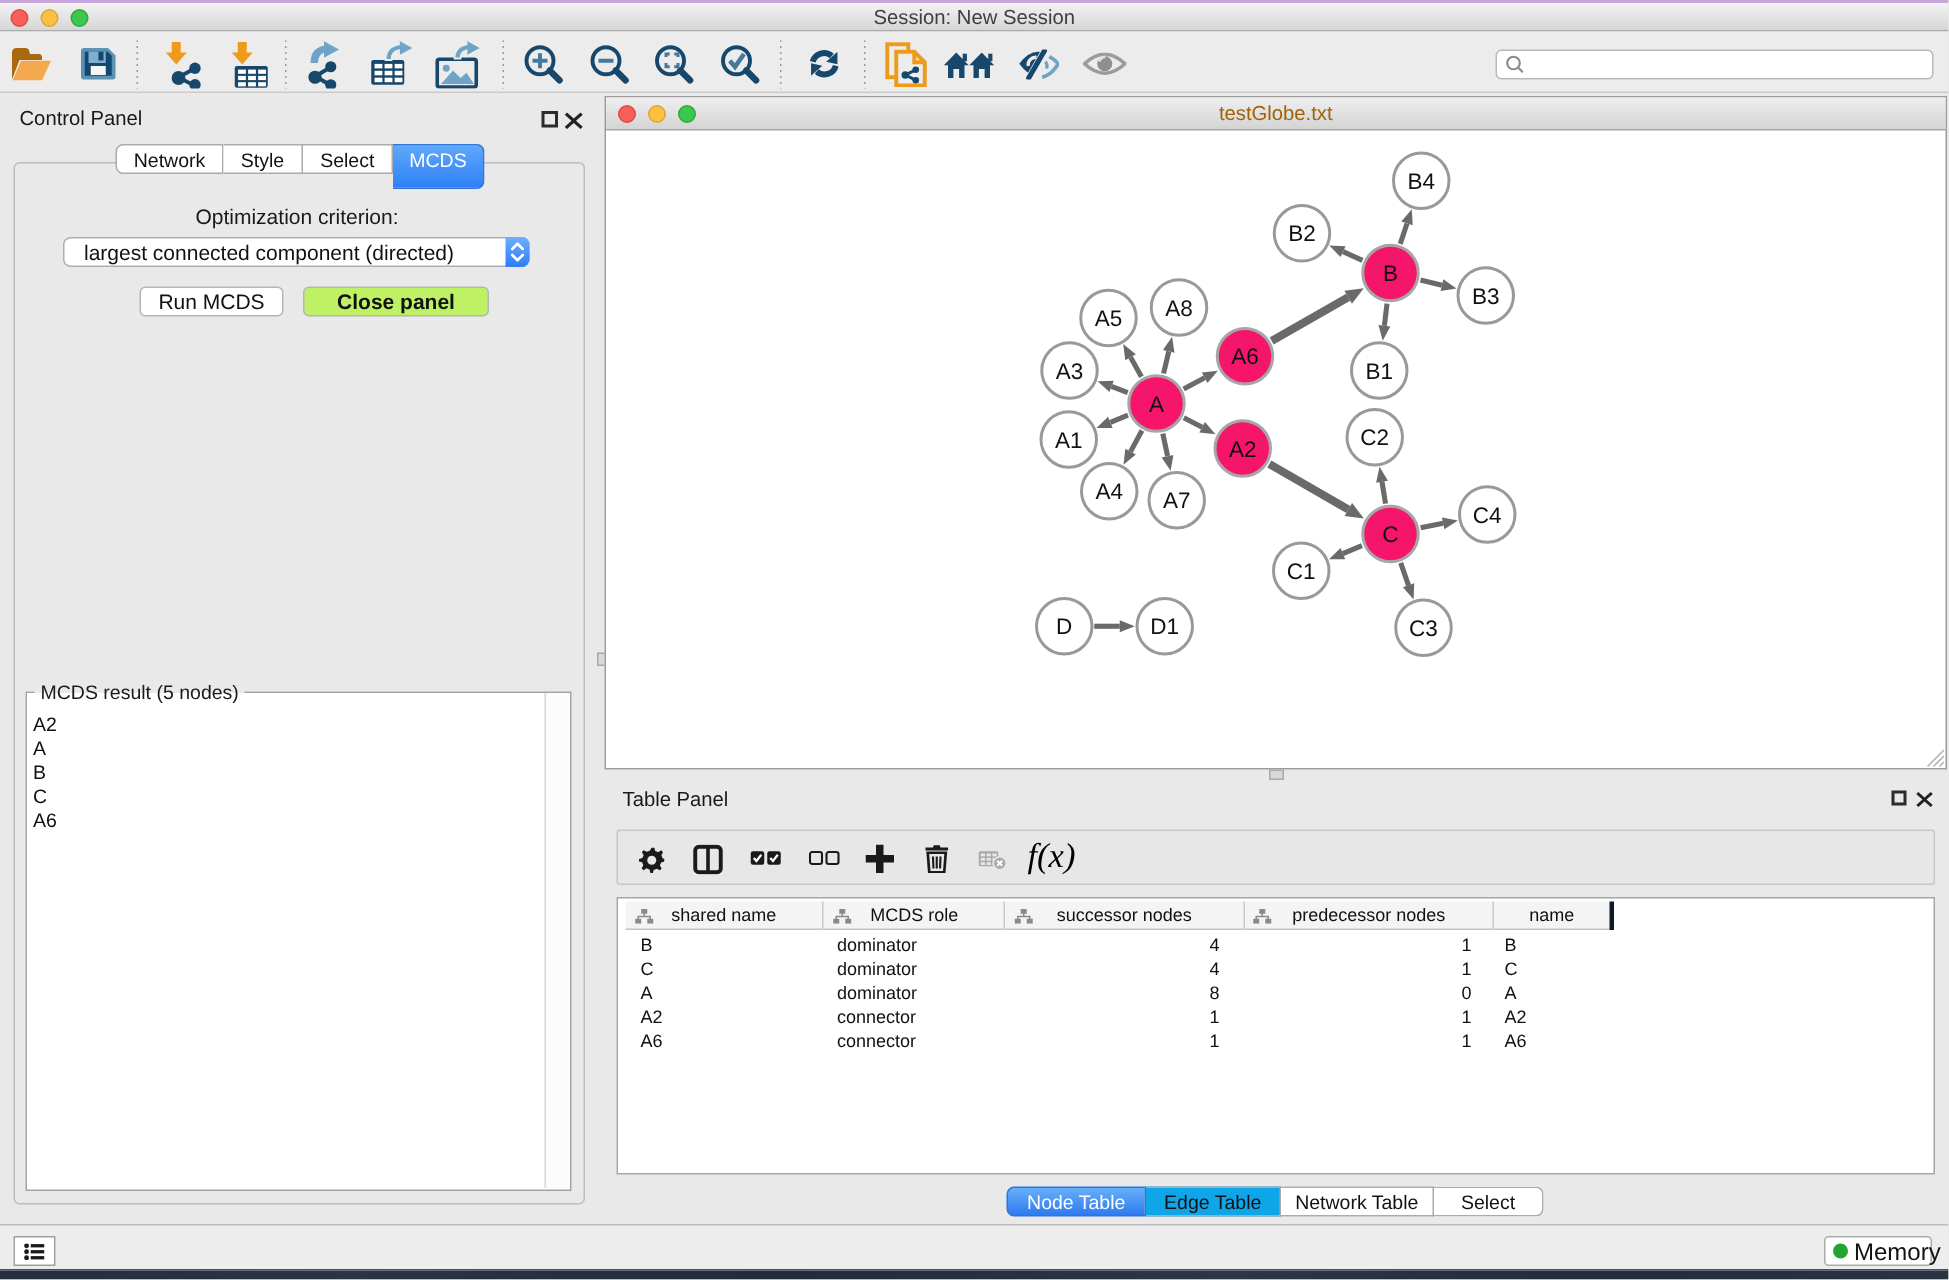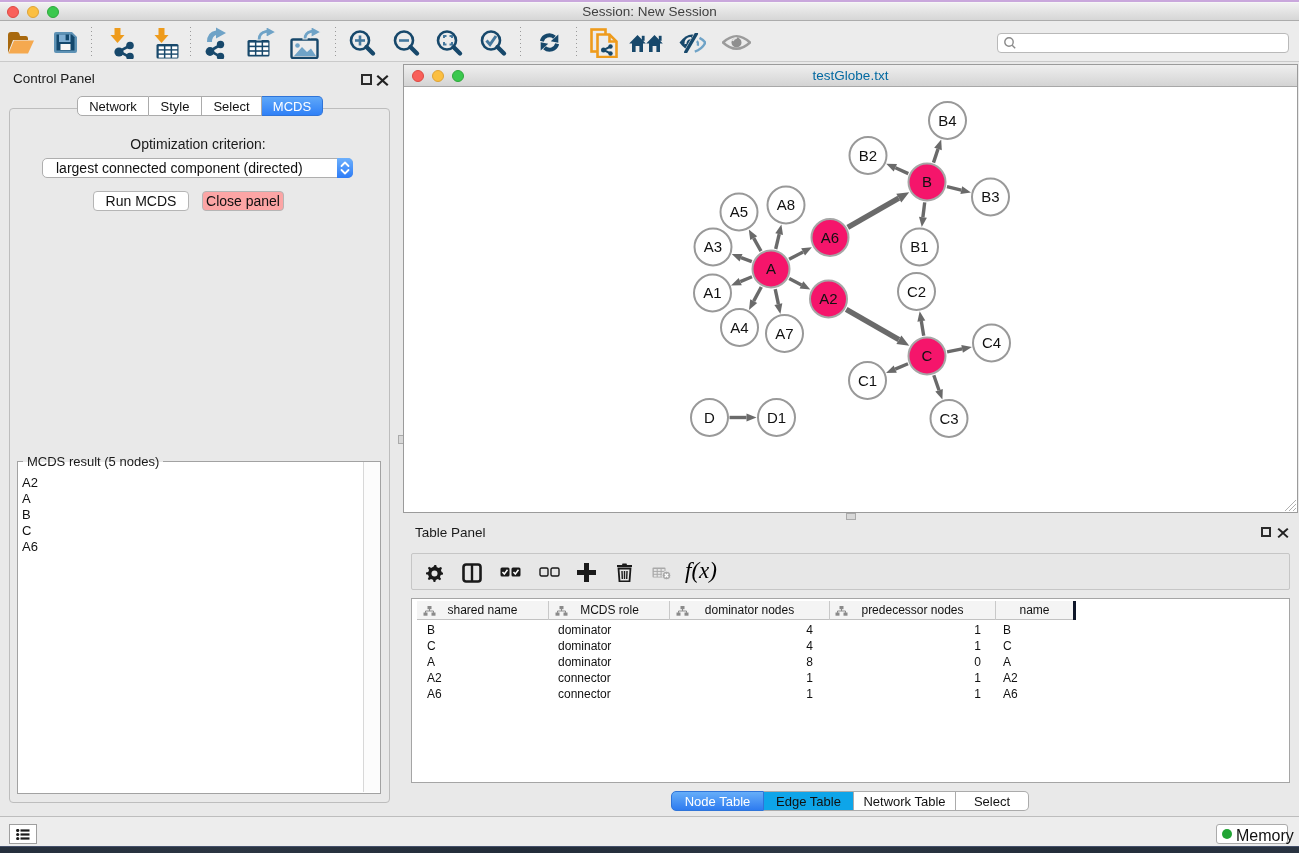--- a/index.html
+++ b/index.html
@@ -166,48 +166,48 @@
 <div class="abs" style="left:361px;top:74px;width:11px;height:11px;border:2px solid #2b2b2b;"></div>
 <svg class="abs" style="left:376px;top:74px;" width="13" height="12" viewBox="0 0 13 12">
     <path d="M2 1 L6.5 5 L11 1 L12.5 2.5 L8 6.5 L12.5 10.5 L11 12 L6.5 8 L2 12 L0.5 10.5 L5 6.5 L0.5 2.5 Z" fill="#222"></path>
   </svg>
 
 <div class="abs" style="left:9px;top:108px;width:381px;height:695px;background:#e9e9e9;border:1px solid #bdbdbd;border-radius:4px;"></div>
 
 <div class="abs" style="left:77px;top:96px;width:72px;height:20px;background:#fff;border:1px solid #ababab;border-radius:5px 0 0 5px;font-size:13px;text-align:center;line-height:19px;color:#111;">Network</div>
 <div class="abs" style="left:149px;top:96px;width:53px;height:20px;background:#fff;border:1px solid #ababab;border-left:none;font-size:13px;text-align:center;line-height:19px;color:#111;">Style</div>
 <div class="abs" style="left:202px;top:96px;width:60px;height:20px;background:#fff;border:1px solid #ababab;border-left:none;font-size:13px;text-align:center;line-height:19px;color:#111;">Select</div>
-<div class="abs" style="left:262px;top:96px;width:61px;height:20px;background:linear-gradient(#5fa8f9,#2f80f7);border:1px solid #2f74d8;border-left:none;border-radius:0 5px 5px 0;font-size:13px;text-align:center;line-height:19px;color:#fff;">MCDS</div>
+<div class="abs" style="left:262px;top:96px;width:61px;height:30px;background:linear-gradient(#5fa8f9,#2f80f7);border:1px solid #2f74d8;border-left:none;border-radius:0 5px 5px 0;font-size:13px;text-align:center;line-height:19px;color:#fff;">MCDS</div>
 
 <div class="abs" style="left:9px;top:136px;width:378px;height:15px;text-align:center;font-size:14px;color:#1a1a1a;">Optimization criterion:</div>
 
 <div class="abs" style="left:42px;top:158px;width:311px;height:20px;background:#fff;border:1px solid #aeaeae;border-radius:5px;"></div>
 <div class="abs" style="left:56px;top:160px;font-size:14px;color:#111;">largest connected component (directed)</div>
 <div class="abs" style="left:337px;top:158px;width:16px;height:20px;background:linear-gradient(#6db0fc,#2d7cf7);border-radius:0 5px 5px 0;"></div>
 <svg class="abs" style="left:340px;top:161px;" width="10" height="14" viewBox="0 0 10 14">
     <path d="M1.5 5 L5 1.5 L8.5 5" fill="none" stroke="#fff" stroke-width="1.8" stroke-linecap="round" stroke-linejoin="round"></path>
     <path d="M1.5 9 L5 12.5 L8.5 9" fill="none" stroke="#fff" stroke-width="1.8" stroke-linecap="round" stroke-linejoin="round"></path>
   </svg>
 
 <div class="abs" style="left:93px;top:191px;width:96px;height:20px;background:#fff;border:1px solid #b5b5b5;border-radius:4px;font-size:14px;text-align:center;line-height:19px;color:#111;">Run MCDS</div>
-<div class="abs" style="left:202px;top:191px;width:82px;height:20px;background:#fca5a5;border:1px solid #b5b5b5;border-radius:4px;font-size:14px;text-align:center;line-height:19px;color:#111;">Close panel</div>
+<div class="abs" style="left:202px;top:191px;width:124px;height:20px;background:#bef264;border:1px solid #b5b5b5;border-radius:4px;font-size:14px;text-align:center;line-height:19px;color:#111;font-weight:bold;">Close panel</div>
 
 <div class="abs" style="left:17px;top:461px;width:364px;height:333px;border:1px solid #a2a2a2;background:#fff;"></div>
 <div class="abs" style="left:363px;top:462px;width:17px;height:330px;background:#fcfcfc;border-left:1px solid #d8d8d8;"></div>
 <div class="abs" style="left:23px;top:454px;background:linear-gradient(#e9e9e9 8px,#ffffff 8px);padding:0 4px;font-size:13px;color:#1a1a1a;height:16px;line-height:15px;">MCDS result (5 nodes)</div>
 <div class="abs" style="left:22px;top:475px;font-size:13px;color:#111;line-height:16px;">A2<br>A<br>B<br>C<br>A6</div>
 
 <div class="abs" style="left:398px;top:435px;width:6px;height:9px;background:#d8d8d8;border:1px solid #aaa;"></div>
 
 <div class="abs" style="left:403px;top:64px;width:895px;height:449px;background:#fff;border:1px solid #9b9b9b;"></div>
 <div class="abs" style="left:404px;top:65px;width:893px;height:22px;background:linear-gradient(#efefef,#d4d4d4);border-bottom:1px solid #a8a8a8;"></div>
 <div class="abs tl" style="left:412px;top:70px;background:#f9605a;border:1px solid #dd4a43;"></div>
 <div class="abs tl" style="left:432px;top:70px;background:#fbbf41;border:1px solid #dfa336;"></div>
 <div class="abs tl" style="left:452px;top:70px;background:#3bc84e;border:1px solid #2fa83c;"></div>
-<div class="abs" style="left:404px;top:68px;width:893px;height:16px;text-align:center;font-size:13.5px;color:#0369a1;line-height:16px;">testGlobe.txt</div>
+<div class="abs" style="left:404px;top:68px;width:893px;height:16px;text-align:center;font-size:13.5px;color:#a16207;line-height:16px;">testGlobe.txt</div>
 
 <svg class="abs" style="left:404px;top:87px;" width="893" height="425" viewBox="0 0 893 425">
     <line x1="357.0" y1="164.1" x2="349.7" y2="151.2" stroke="#6a6a6a" stroke-width="3.4"></line>
     <polygon points="344.8,142.4 353.2,149.2 346.2,153.1" fill="#6a6a6a"></polygon>
     <line x1="371.7" y1="162.0" x2="375.2" y2="147.2" stroke="#6a6a6a" stroke-width="3.4"></line>
     <polygon points="377.4,137.5 379.0,148.1 371.3,146.3" fill="#6a6a6a"></polygon>
     <line x1="347.8" y1="174.7" x2="337.0" y2="170.6" stroke="#6a6a6a" stroke-width="3.4"></line>
     <polygon points="327.7,167.1 338.5,166.9 335.6,174.4" fill="#6a6a6a"></polygon>
     <line x1="348.0" y1="189.8" x2="336.3" y2="194.6" stroke="#6a6a6a" stroke-width="3.4"></line>
     <polygon points="327.0,198.4 334.7,190.9 337.8,198.3" fill="#6a6a6a"></polygon>
@@ -358,21 +358,21 @@
   </svg>
 <div class="abs" style="left:550px;top:601px;width:120px;height:19px;border-right:1px solid #c9c9c9;font-size:12px;color:#111;text-align:center;line-height:19px;">MCDS role</div>
 <svg class="abs" style="left:555px;top:606px;" width="13" height="10" viewBox="0 0 13 10">
     <g fill="#8a8a8a">
       <rect x="4.5" y="0" width="4" height="3.2"></rect>
       <rect x="0.5" y="6.5" width="4" height="3.2"></rect>
       <rect x="8.5" y="6.5" width="4" height="3.2"></rect>
     </g>
     <path d="M6.5 3 L6.5 5 M2.5 6.8 L2.5 5 L10.5 5 L10.5 6.8" fill="none" stroke="#8a8a8a" stroke-width="1"></path>
   </svg>
-<div class="abs" style="left:670px;top:601px;width:160px;height:19px;border-right:1px solid #c9c9c9;font-size:12px;color:#111;text-align:center;line-height:19px;">dominator nodes</div>
+<div class="abs" style="left:670px;top:601px;width:160px;height:19px;border-right:1px solid #c9c9c9;font-size:12px;color:#111;text-align:center;line-height:19px;">successor nodes</div>
 <svg class="abs" style="left:676px;top:606px;" width="13" height="10" viewBox="0 0 13 10">
     <g fill="#8a8a8a">
       <rect x="4.5" y="0" width="4" height="3.2"></rect>
       <rect x="0.5" y="6.5" width="4" height="3.2"></rect>
       <rect x="8.5" y="6.5" width="4" height="3.2"></rect>
     </g>
     <path d="M6.5 3 L6.5 5 M2.5 6.8 L2.5 5 L10.5 5 L10.5 6.8" fill="none" stroke="#8a8a8a" stroke-width="1"></path>
   </svg>
 <div class="abs" style="left:830px;top:601px;width:166px;height:19px;border-right:1px solid #c9c9c9;font-size:12px;color:#111;text-align:center;line-height:19px;">predecessor nodes</div>
 <svg class="abs" style="left:835px;top:606px;" width="13" height="10" viewBox="0 0 13 10">

